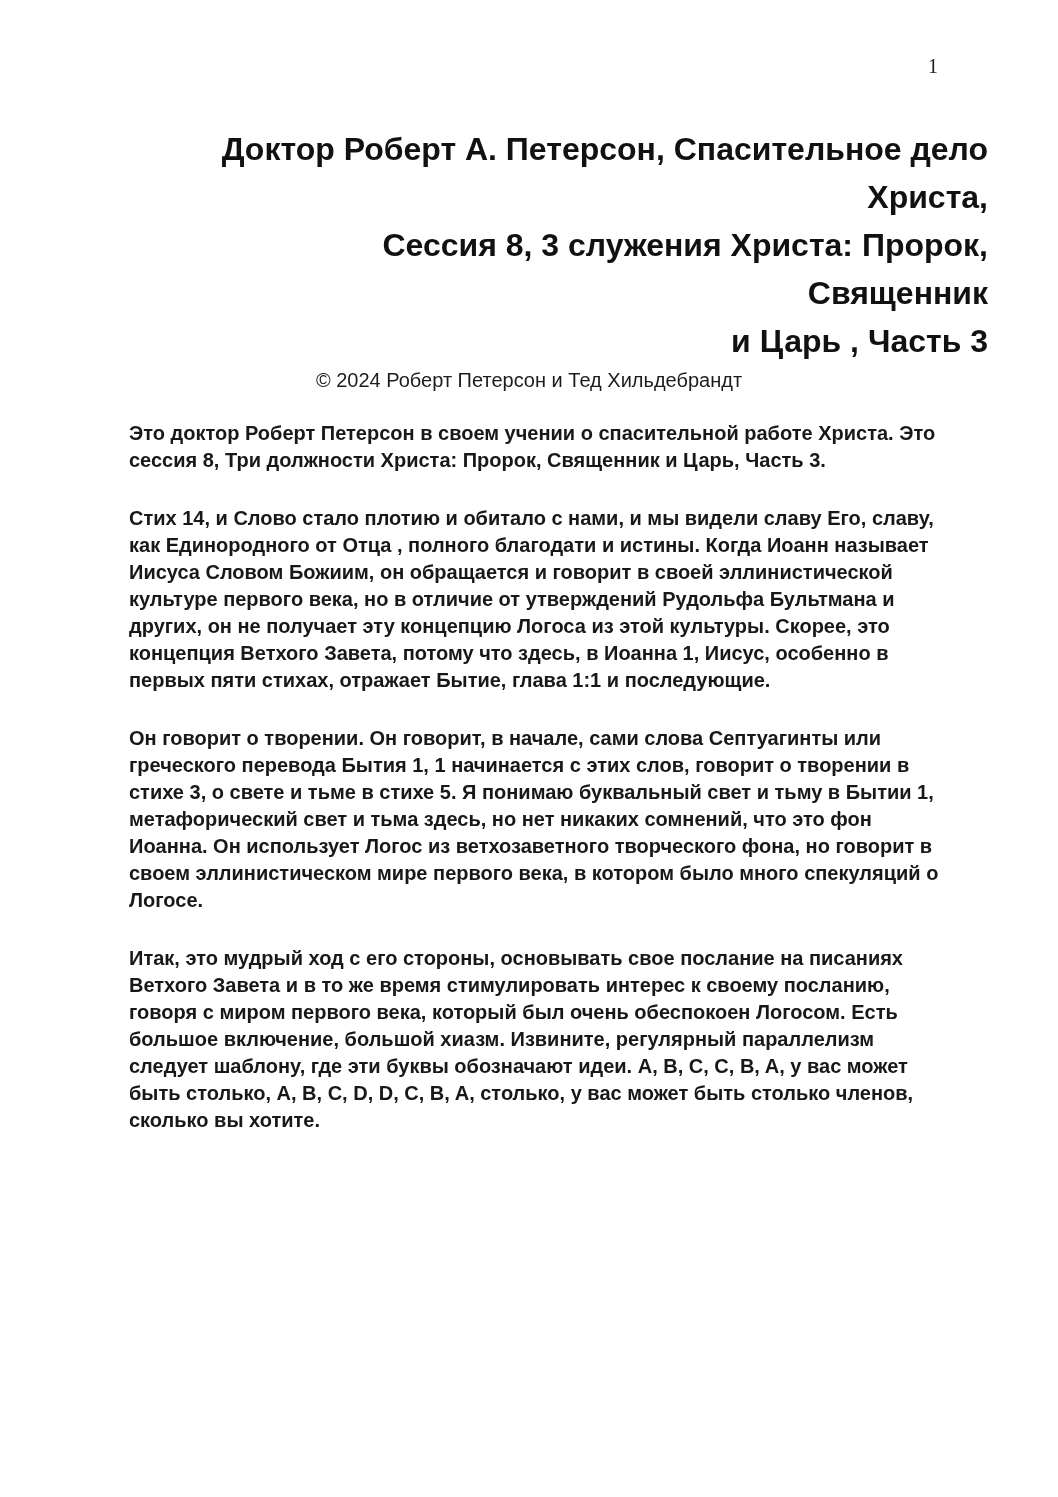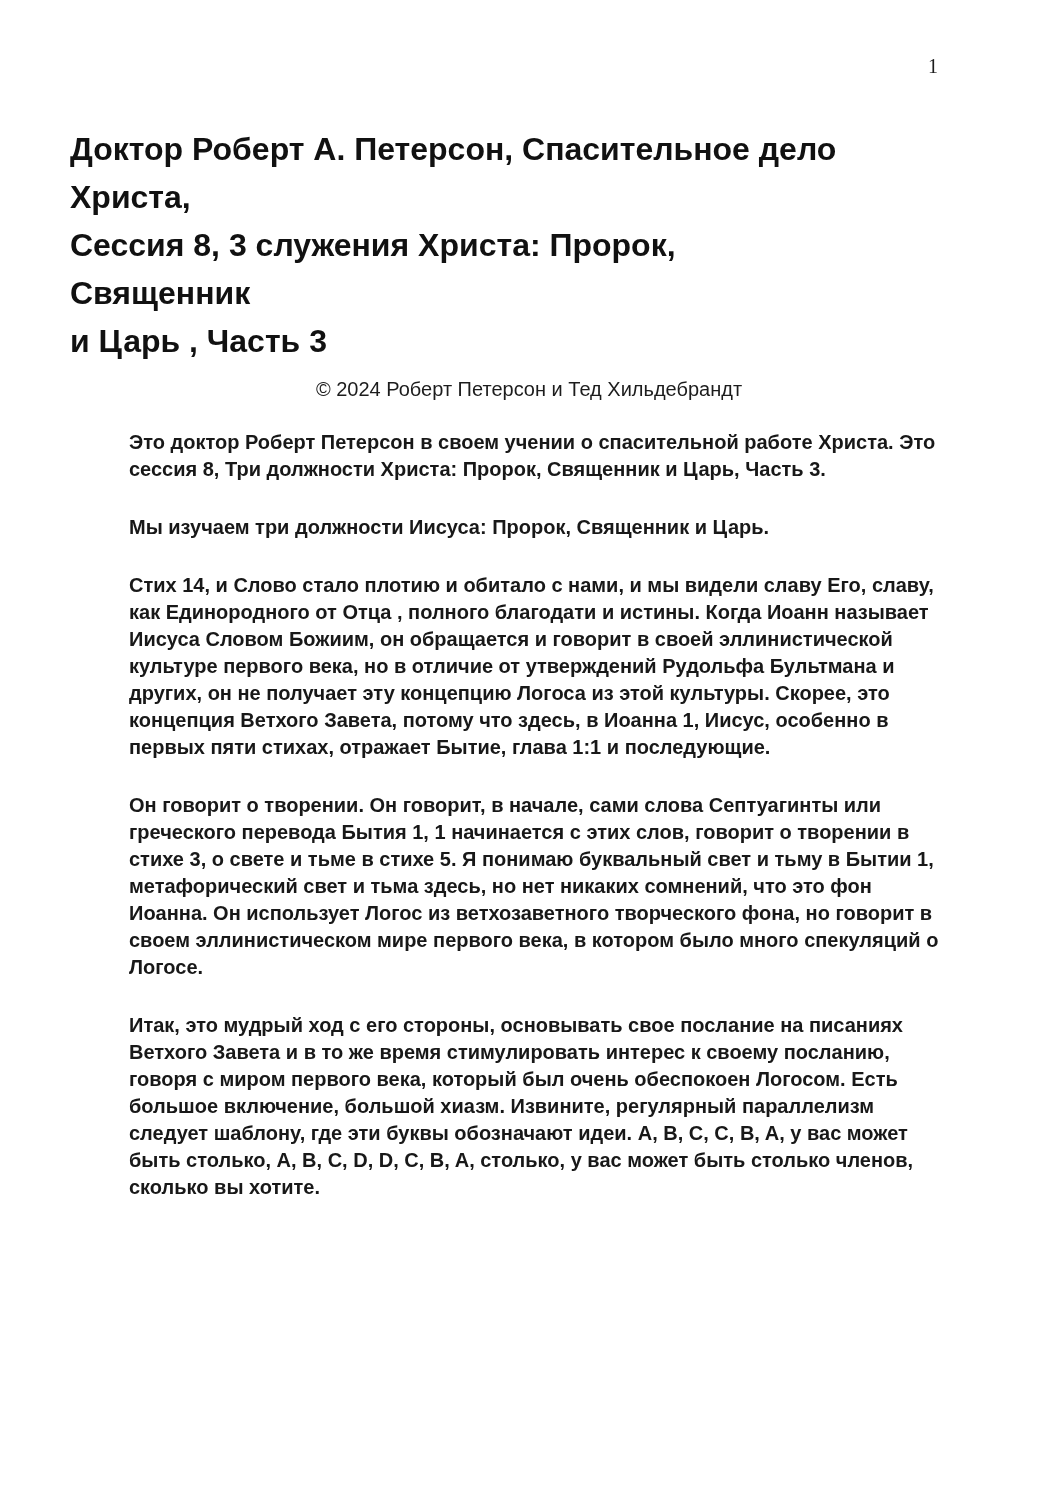--- a/index.html
+++ b/index.html
@@ -20,29 +20,29 @@
     position: absolute;
     top: 54px;
     right: 120px;
     font-family: "Liberation Serif", serif;
     font-size: 20px;
     line-height: 24px;
     color: #1c1c1c;
   }
   .doc-title {
     margin: 125px 70px 0 70px;
-    text-align: left;
+    text-align: right;
     font-size: 32px;
     font-weight: 700;
     line-height: 48px;
     white-space: pre-line;
     color: #111111;
   }
   .copyright-line {
-    margin-top: 11px;
+    margin-top: 2px;
     text-align: center;
     font-size: 20px;
     line-height: 27px;
     font-weight: 400;
     color: #1c1c1c;
   }
   .content {
     margin: 26px 115px 4px 129px;
     font-size: 20px;
     line-height: 27px;
@@ -65,21 +65,20 @@
 Христа,
 Сессия 8, 3 служения Христа: Пророк,
 Священник
 и Царь , Часть 3</h1>
 
   <div class="copyright-line">© 2024 Роберт Петерсон и Тед Хильдебрандт</div>
 
   <div class="content">
     <p class="para">Это доктор Роберт Петерсон в своем учении о спасительной работе Христа. Это
 сессия 8, Три должности Христа: Пророк, Священник и Царь, Часть 3.</p>
-    <p class="para">Мы изучаем три должности Иисуса: Пророк, Священник и Царь.</p>
     <p class="para">Стих 14, и Слово стало плотию и обитало с нами, и мы видели славу Его, славу,
 как Единородного от Отца , полного благодати и истины. Когда Иоанн называет
 Иисуса Словом Божиим, он обращается и говорит в своей эллинистической
 культуре первого века, но в отличие от утверждений Рудольфа Бультмана и
 других, он не получает эту концепцию Логоса из этой культуры. Скорее, это
 концепция Ветхого Завета, потому что здесь, в Иоанна 1, Иисус, особенно в
 первых пяти стихах, отражает Бытие, глава 1:1 и последующие.</p>
     <p class="para">Он говорит о творении. Он говорит, в начале, сами слова Септуагинты или
 греческого перевода Бытия 1, 1 начинается с этих слов, говорит о творении в
 стихе 3, о свете и тьме в стихе 5. Я понимаю буквальный свет и тьму в Бытии 1,

